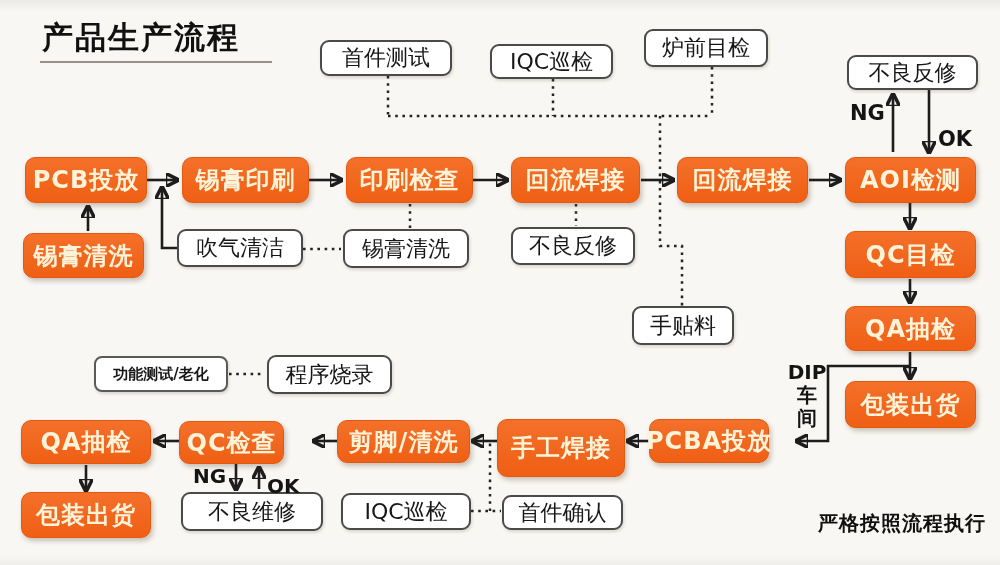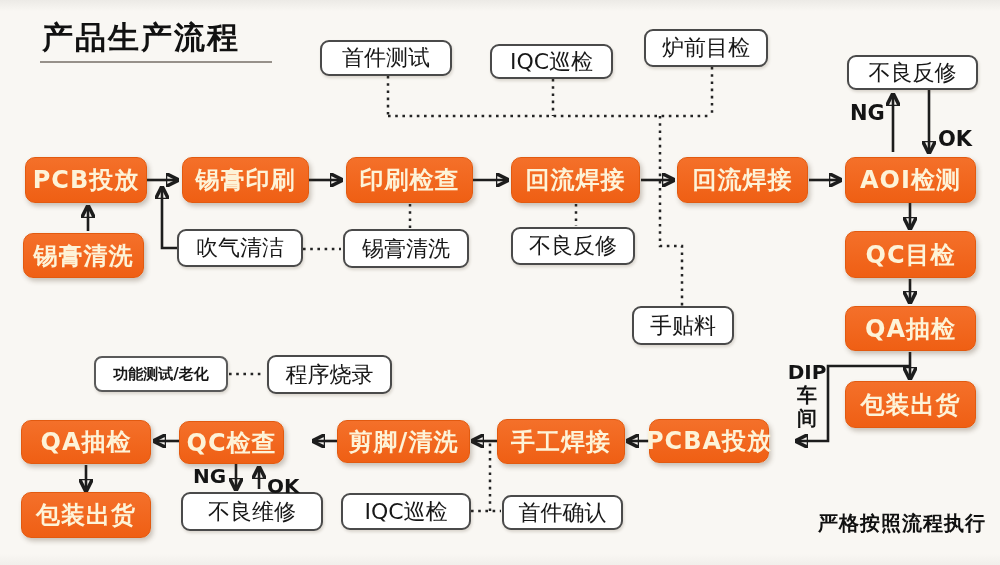--- a/index.html
+++ b/index.html
@@ -121,21 +121,21 @@
   <div class="node process" style="left:677px;top:157px;width:131px;height:46px">回流焊接</div>
   <div class="node process" style="left:845px;top:157px;width:131px;height:46px">AOI检测</div>
 
   <div class="node process" style="left:845px;top:231px;width:131px;height:47px">QC目检</div>
   <div class="node process" style="left:845px;top:306px;width:131px;height:45px">QA抽检</div>
   <div class="node process" style="left:845px;top:381px;width:131px;height:47px">包装出货</div>
 
   <div class="node process" style="left:21px;top:420px;width:130px;height:44px">QA抽检</div>
   <div class="node process" style="left:179px;top:421px;width:105px;height:43px">QC检查</div>
   <div class="node process" style="left:337px;top:420px;width:133px;height:43px">剪脚/清洗</div>
-  <div class="node process" style="left:497px;top:419px;width:128px;height:45px">手工焊接</div>
+  <div class="node process" style="left:497px;top:419px;width:128px;height:58px">手工焊接</div>
   <div class="node process" style="left:649px;top:419px;width:120px;height:44px">PCBA投放</div>
   <div class="node process" style="left:21px;top:492px;width:130px;height:46px">包装出货</div>
 
   <div class="node annotation" style="left:320px;top:40px;width:132px;height:36px">首件测试</div>
   <div class="node annotation" style="left:490px;top:44px;width:123px;height:35px">IQC巡检</div>
   <div class="node annotation" style="left:644px;top:29px;width:124px;height:38px">炉前目检</div>
   <div class="node annotation" style="left:847px;top:55px;width:131px;height:35px">不良反修</div>
   <div class="node annotation" style="left:177px;top:229px;width:126px;height:38px">吹气清洁</div>
   <div class="node annotation" style="left:343px;top:229px;width:126px;height:39px">锡膏清洗</div>
   <div class="node annotation" style="left:511px;top:227px;width:124px;height:38px">不良反修</div>

